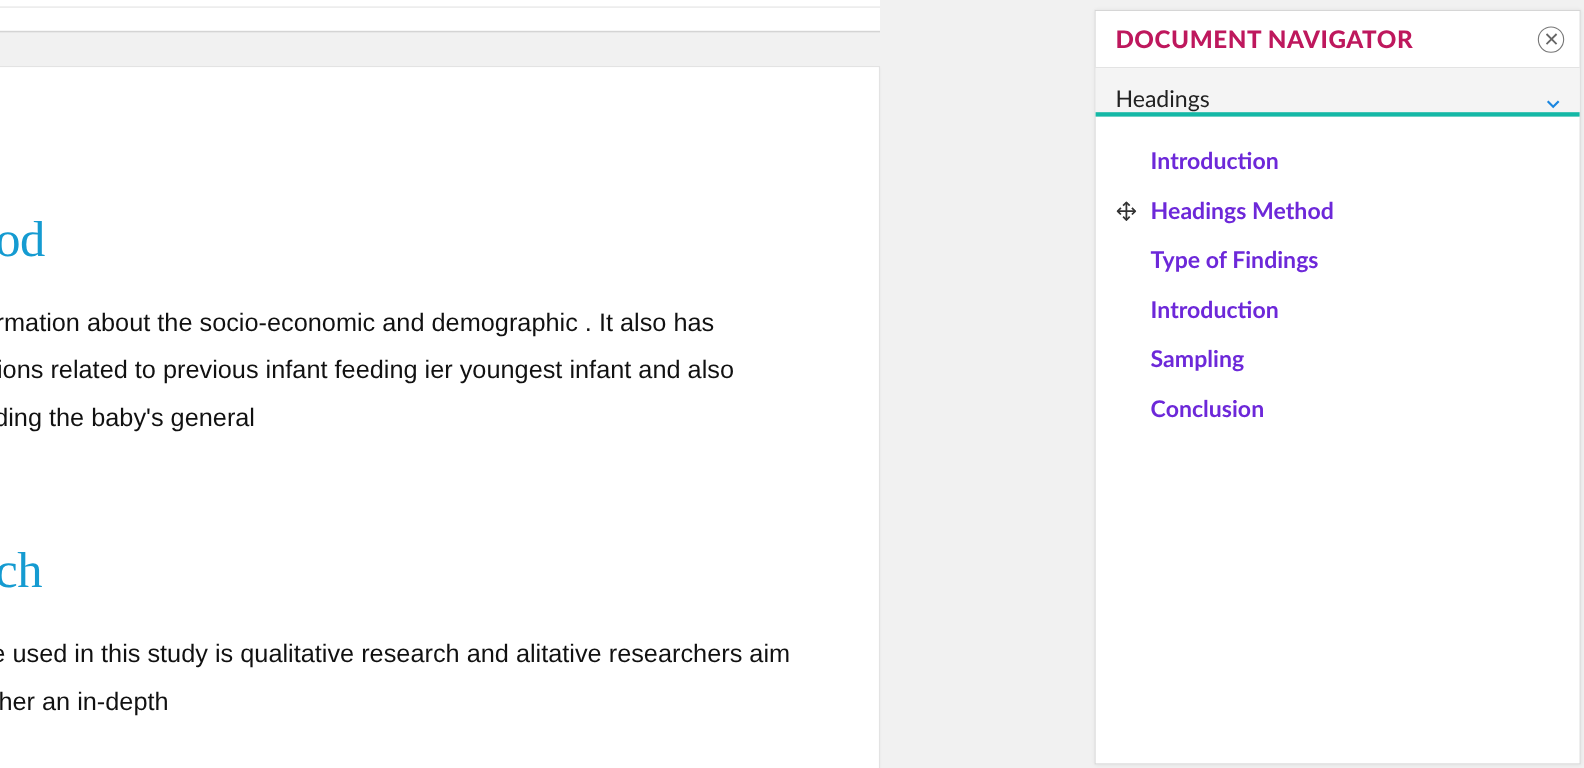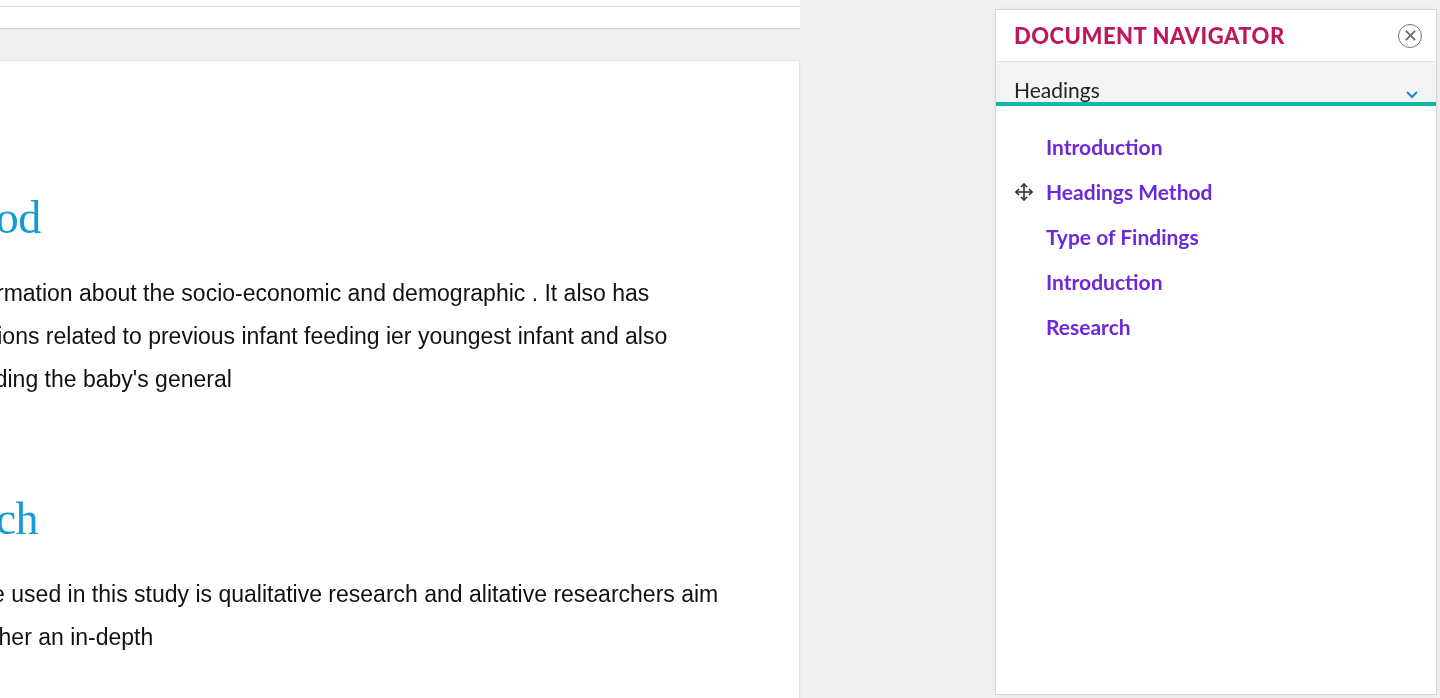--- a/index.html
+++ b/index.html
@@ -216,18 +216,21 @@
 
     <div class="nav-item">
       <span class="nav-item-label">Type of Findings</span>
     </div>
 
     <div class="nav-item">
       <span class="nav-item-label">Introduction</span>
     </div>
 
     <div class="nav-item">
-      <span class="nav-item-label">Research</span>
-    </div>
-
+      <span class="nav-item-label">Sampling</span>
+    </div>
+
+    <div class="nav-item">
+      <span class="nav-item-label">Conclusion</span>
+    </div>
 
   </div>
 </aside>
 
 </body></html>

